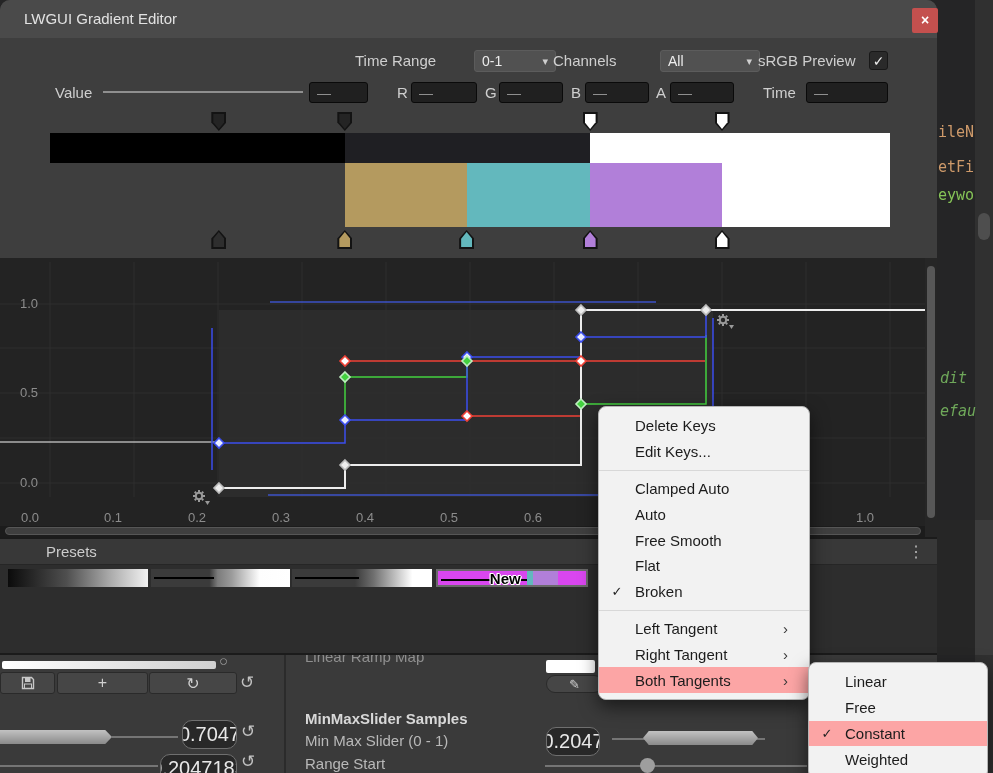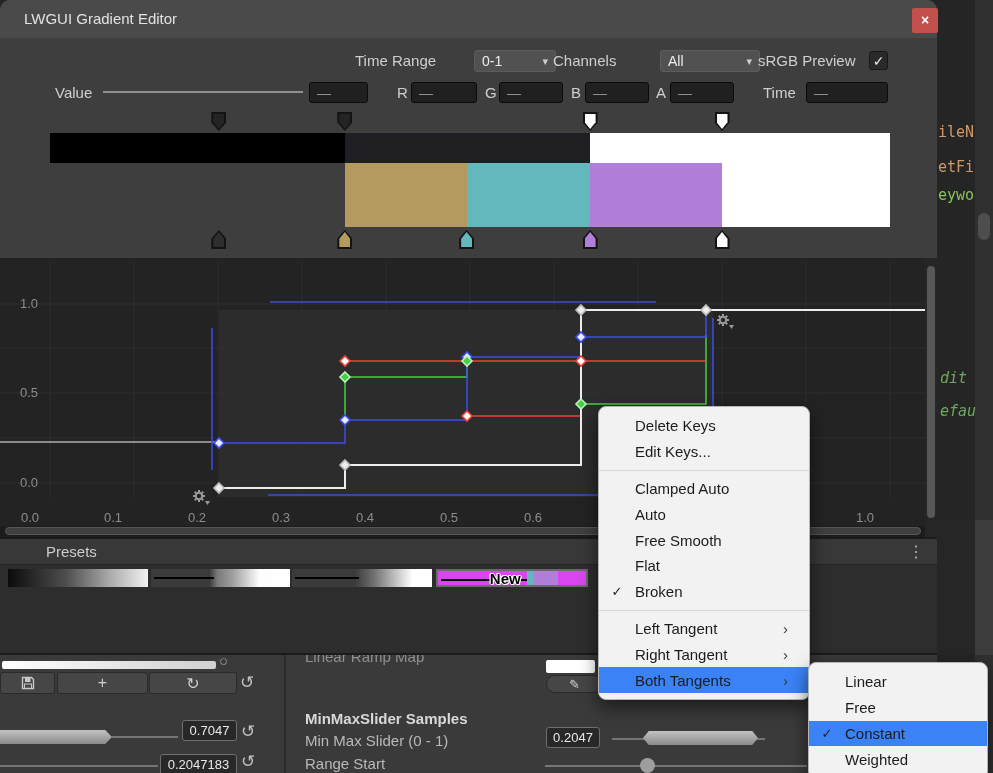--- a/index.html
+++ b/index.html
@@ -11,22 +11,22 @@
   
   .code-strip{position:absolute;left:937px;top:0;width:56px;height:773px;background:#252526;}
   .code-frag{position:absolute;font-family:"DejaVu Sans Mono",monospace;font-size:15px;white-space:pre;}
   .gutter{position:absolute;left:975px;top:0;width:18px;height:773px;background:#303030;}
 
   
   .inspector{position:absolute;left:0;top:648px;width:937px;height:125px;background:#3a3a3a;}
   .ins-lbl{position:absolute;font-size:15px;color:#b9b9b9;white-space:nowrap;}
   .ins-btn{position:absolute;height:22px;background:#464646;border:1px solid #2a2a2a;border-radius:3px;
            color:#cfcfcf;display:flex;align-items:center;justify-content:center;font-size:16px;}
-  .val-box{position:absolute;height:21px;background:#282828;border:1px solid #6f6f6f;border-radius:3px;
-           color:#e8e8e8;font-size:13px;display:flex;align-items:center;justify-content:center;overflow:hidden;white-space:nowrap;}
+  .val-box{position:absolute;height:29px;background:#282828;border:1px solid #6f6f6f;border-radius:10px;
+           color:#e8e8e8;font-size:20px;display:flex;align-items:center;justify-content:center;overflow:hidden;white-space:nowrap;}
   .undo{position:absolute;color:#c2c2c2;font-size:17px;line-height:1;cursor:pointer;}
   .thinline{position:absolute;height:2px;background:#757575;}
   .pill{position:absolute;height:14px;background:linear-gradient(180deg,#c2c2c2,#8a8a8a);}
   .pill.right-tip{clip-path:polygon(0 0,94% 0,100% 50%,94% 100%,0 100%);}
   .pill.both-tip{clip-path:polygon(0 50%,5% 0,95% 0,100% 50%,95% 100%,5% 100%);}
 
   
   .gewin{position:absolute;left:0;top:0;width:937px;height:655px;background:#3e3e3e;border-radius:10px 10px 0 0;}
   .titlebar{position:absolute;left:0;top:0;width:937px;height:38px;background:#4a4a4a;border-radius:10px 10px 0 0;}
   .title{position:absolute;left:24px;top:0;line-height:38px;font-size:15px;color:#e2e2e2;}
@@ -69,21 +69,21 @@
   .swatch .blk-line{position:absolute;top:8px;height:2px;background:#000;}
   .swatch .sg{position:absolute;top:0;height:100%;}
   .new-lbl{position:absolute;top:-1px;font-size:15px;font-weight:bold;color:#000;
            text-shadow:1px 0 #fff,-1px 0 #fff,0 1px #fff,0 -1px #fff,1px 1px #fff,-1px -1px #fff;}
   .win-bottom{position:absolute;left:0;top:653px;width:937px;height:2px;background:#1b1b1b;}
 
   
   .ctx{position:absolute;background:#f2f2f2;border:1px solid #b5b5b5;border-radius:8px;overflow:hidden;
        box-shadow:0 7px 18px rgba(0,0,0,.55);padding:6px 0;}
   .mrow{display:flex;align-items:center;height:25.8px;font-size:15px;color:#1c1c1c;cursor:pointer;}
-  .mrow.hl{background:#3b82f6;}
+  .mrow.hl{background:#fca5a5;}
   .mck{width:36px;text-align:center;font-size:13px;color:#222;flex:none;}
   .mlb{flex:1;}
   .mar{width:26px;color:#3a3a3a;font-size:15px;flex:none;}
   .msep{height:1px;background:#d8d8d8;margin:5px 0;}
 </style>
 </head>
 <body>
 
 <div class="stage">
 

